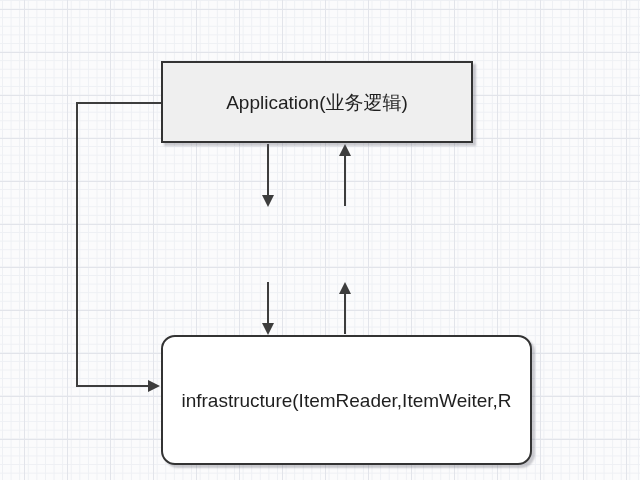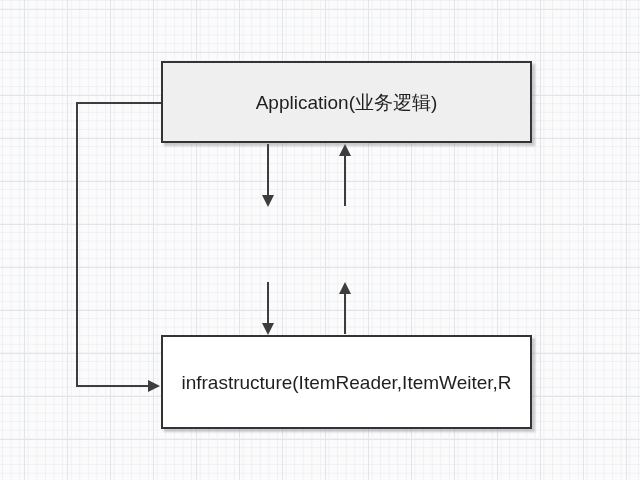--- a/index.html
+++ b/index.html
@@ -40,35 +40,36 @@
     align-items: center;
     justify-content: center;
     text-align: center;
     font-size: 19px;
     line-height: 27px;
     box-shadow: 3px 3px 2px rgba(110,110,120,0.35);
   }
   .node-app {
     left: 161px;
     top: 61px;
-    width: 371px;
+    width: 312px;
     height: 82px;
     background: #efefef;
   }
   .node-core {
     left: 161px;
     top: 207px;
     width: 371px;
     height: 74px;
   }
   .node-infra {
     left: 161px;
     top: 335px;
     width: 371px;
-    height: 94px;
+    height: 130px;
+    border-radius: 14px;
   }
   .node .label-line {
     white-space: nowrap;
   }
 </style>
 </head>
 <body>
 
 <div class="canvas">
 

